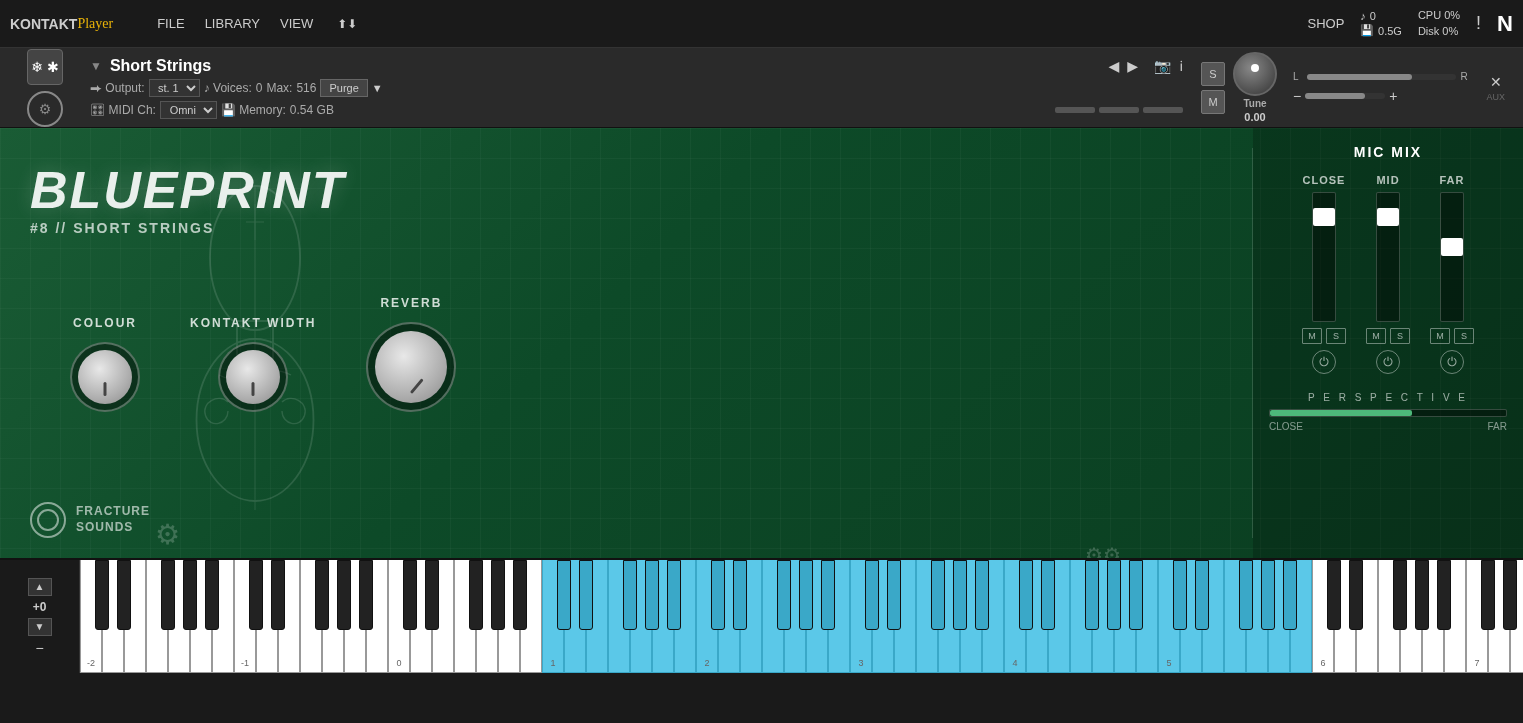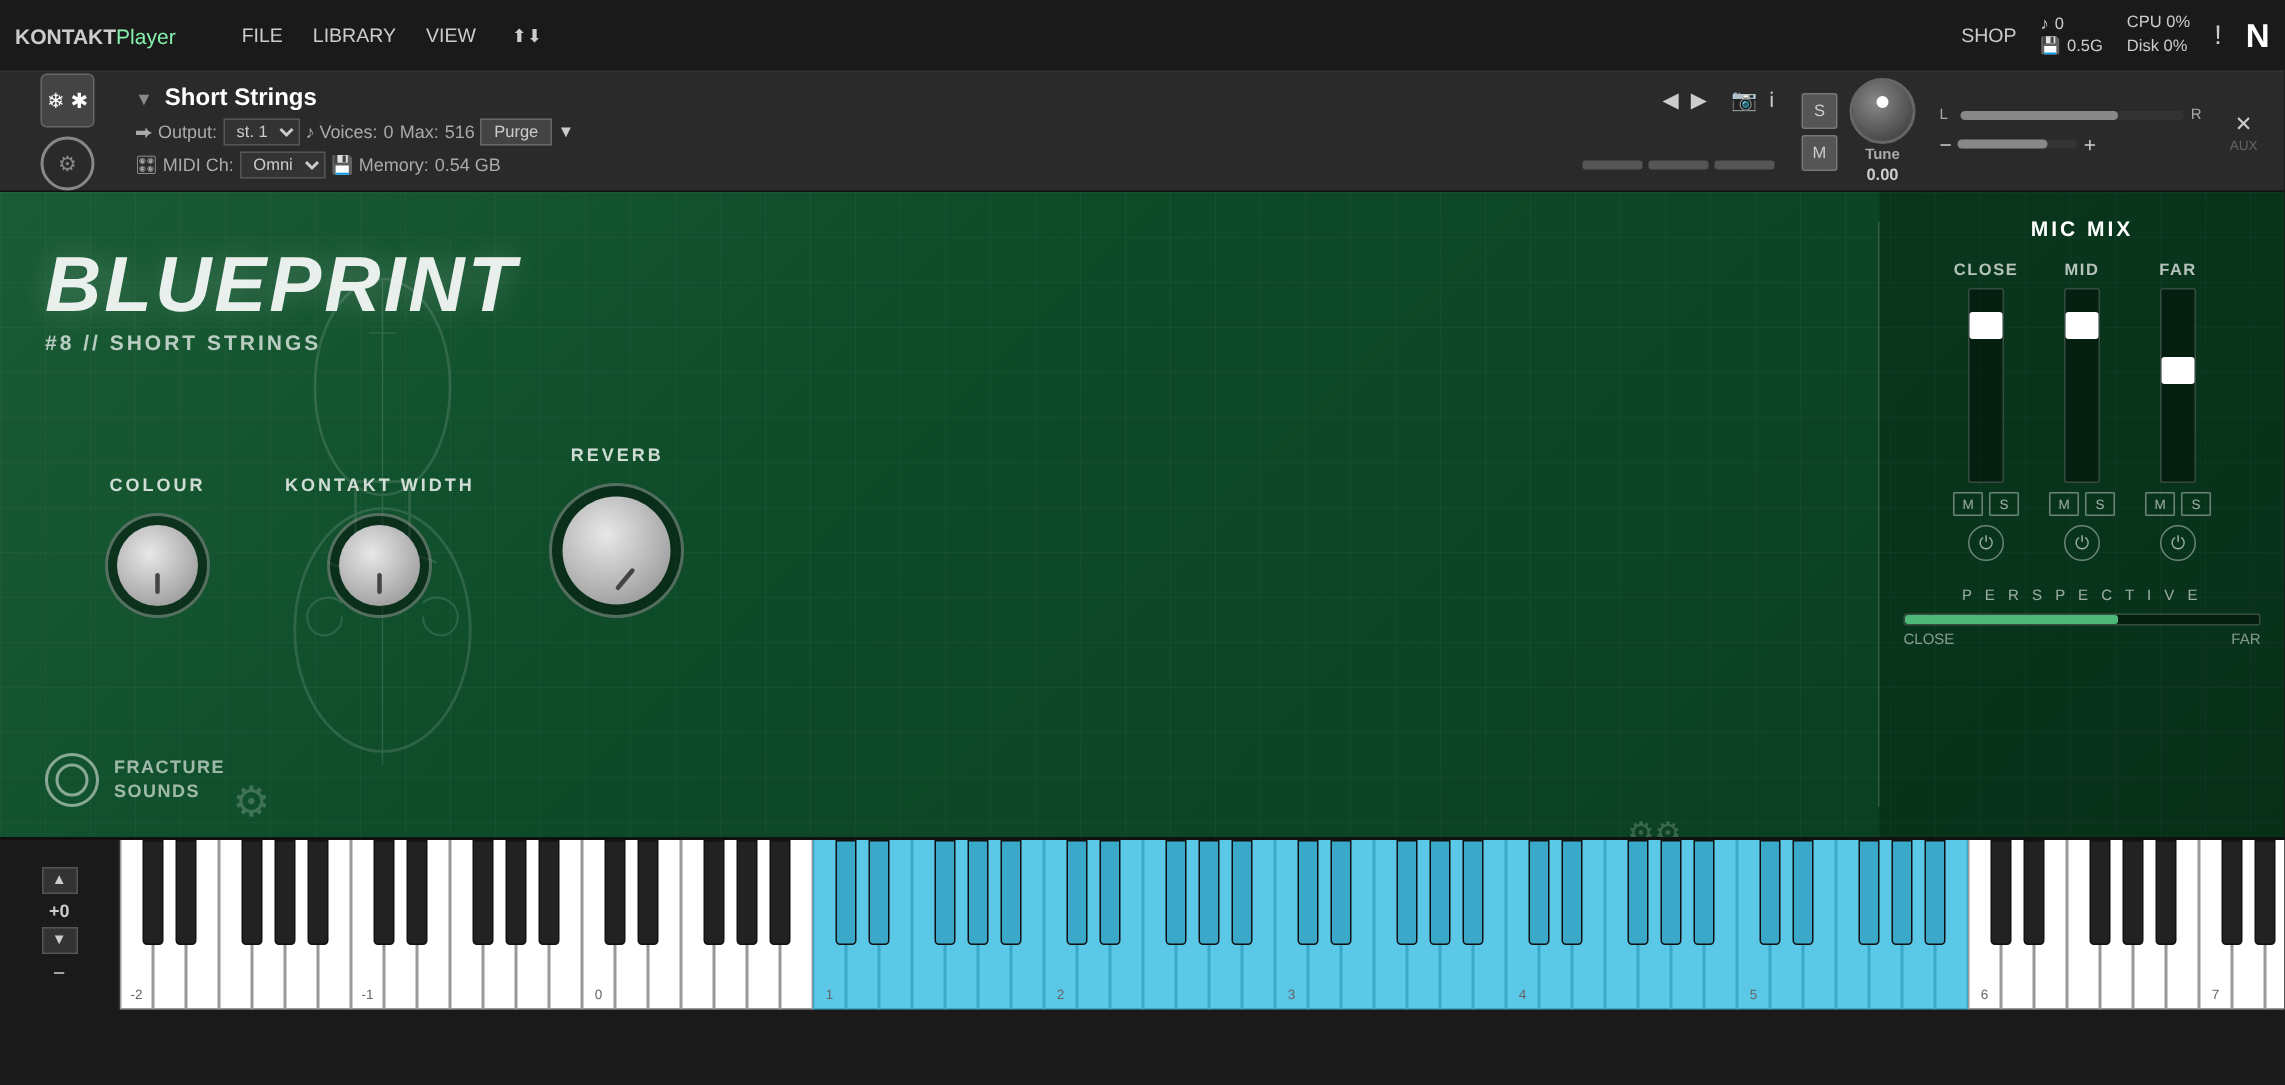--- a/index.html
+++ b/index.html
@@ -31,21 +31,21 @@
     .snowflake-btn { width: 36px; height: 36px; background: #444; border: 1px solid #666; border-radius: 4px; display: flex; align-items: center; justify-content: center; color: white; font-size: 14px; cursor: pointer; }
     .gear-circle { width: 36px; height: 36px; border: 2px solid #888; border-radius: 50%; display: flex; align-items: center; justify-content: center; color: #888; font-size: 14px; }
     .inst-main { flex: 1; display: flex; flex-direction: column; gap: 4px; padding: 0 10px; }
     .inst-title-row { display: flex; align-items: center; gap: 8px; }
     .inst-arrow { color: #888; font-size: 12px; cursor: pointer; }
     .inst-title { color: white; font-size: 16px; font-weight: bold; }
     .inst-nav-arrows { margin-left: auto; display: flex; gap: 8px; align-items: center; }
     .inst-icon-btn { color: #ccc; font-size: 14px; cursor: pointer; }
     .inst-fields { display: flex; gap: 4px; align-items: center; }
     .inst-field { color: #aaa; font-size: 12px; display: flex; align-items: center; gap: 4px; }
-    .inst-field select { background: #333; border: 1px solid #555; color: #ccc; font-size: 11px; padding: 1px 4px; }
+    .inst-field select { background: #333; border: 1px solid #555; color: #ccc; font-size: 11px; padding: 1px 4px; text-align: right; }
     .purge-area { display: flex; align-items: center; gap: 4px; }
     .purge-btn { background: #444; border: 1px solid #666; color: #ccc; font-size: 11px; padding: 2px 8px; cursor: pointer; }
 
     
     .inst-right { width: 320px; display: flex; align-items: center; gap: 8px; padding: 0 8px; height: 80px; }
     .s-btn, .m-btn { width: 24px; height: 24px; background: #555; border: 1px solid #777; color: #ccc; font-size: 11px; display: flex; align-items: center; justify-content: center; cursor: pointer; border-radius: 2px; }
     .tune-knob-area { display: flex; flex-direction: column; align-items: center; gap: 2px; font-weight: bold; }
     .tune-knob { width: 44px; height: 44px; border-radius: 50%; background: radial-gradient(circle at 40% 35%, #888, #333); border: 2px solid #666; display: flex; align-items: center; justify-content: center; cursor: pointer; }
     .tune-knob-inner { width: 8px; height: 8px; background: white; border-radius: 50%; margin-top: -12px; }
     .tune-label { color: #aaa; font-size: 10px; }
@@ -163,21 +163,21 @@
 
     
     .deco-gear { position: absolute; color: rgba(255,255,255,0.2); font-size: 20px; }
   </style>
 </head>
 <body>
 
 <div class="menubar">
   <div class="menubar-logo">
     <span>KONTAKT</span>
-    <span style="color:#86efac; font-size:14px; font-weight:normal;">Player</span>
+    <span style="color:#eab308; font-size:14px; font-weight:normal;font-family:Liberation Serif, serif;">Player</span>
   </div>
   <div class="menubar-item">FILE</div>
   <div class="menubar-item">LIBRARY</div>
   <div class="menubar-item">VIEW</div>
   <span class="menu-arrows">⬆⬇</span>
   <div class="menubar-right">
     <div class="shop-btn">SHOP</div>
     <div class="memory-info">
       <div class="mem-row">
           <span>♪</span>

